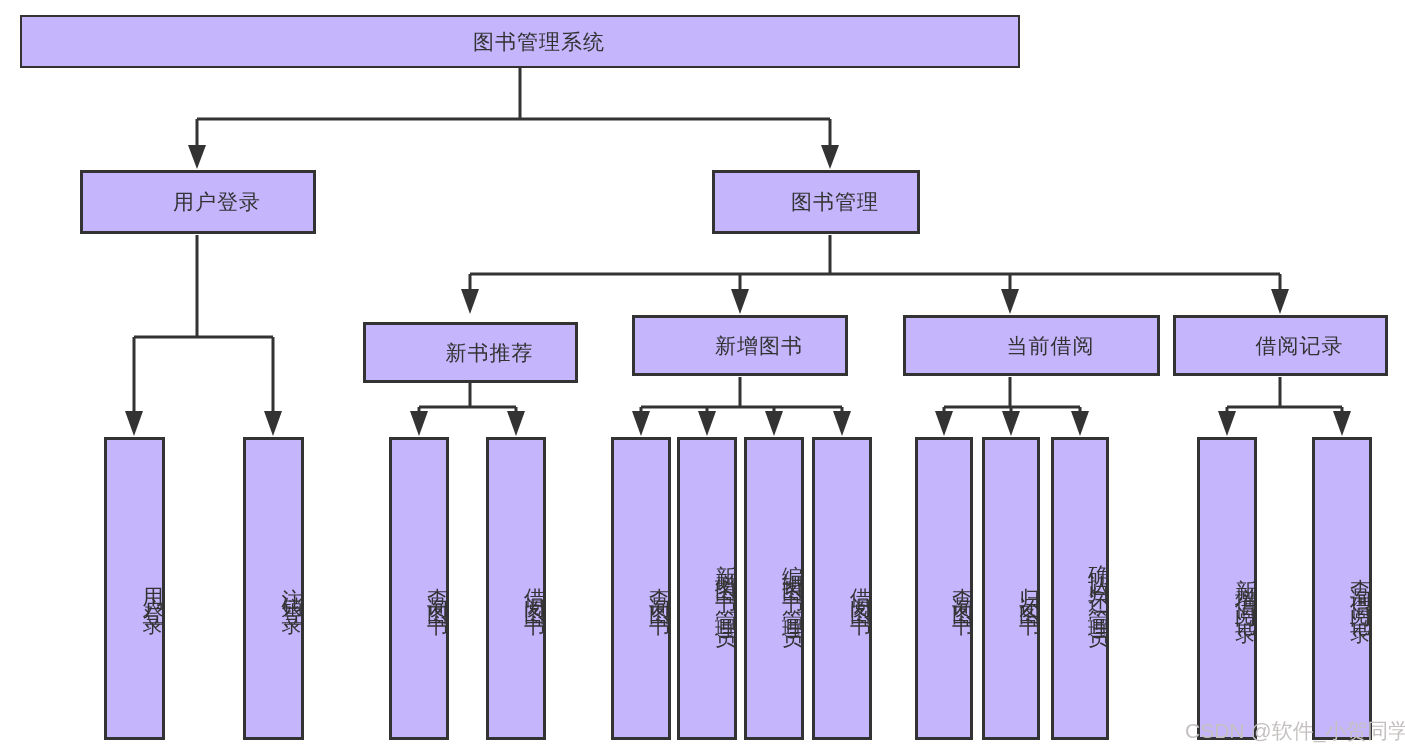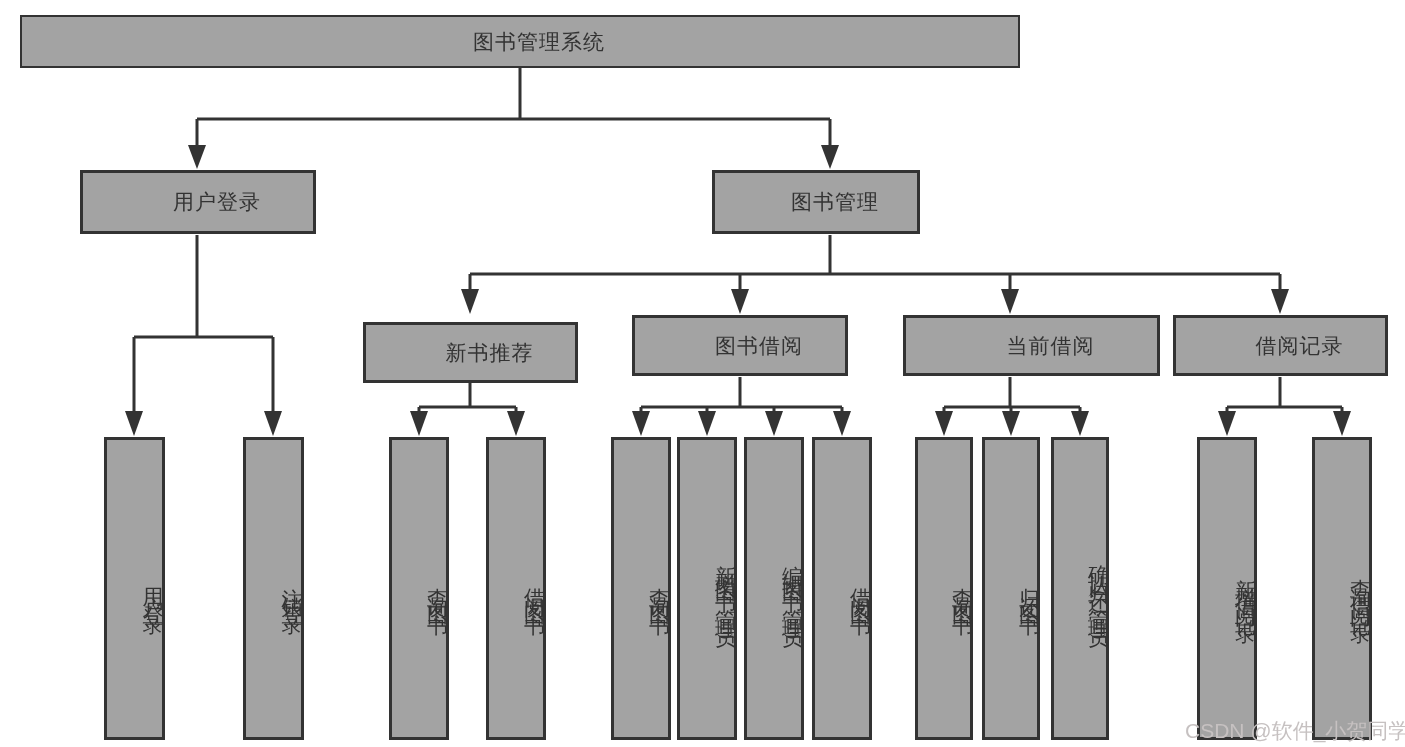--- a/index.html
+++ b/index.html
@@ -29,21 +29,21 @@
     stroke: var(--line);
     stroke-width: 3;
     fill: none;
   }
   #connector-layer polygon {
     fill: var(--line);
     stroke: none;
   }
   .box {
     position: absolute;
-    background: #a3a3a3;
+    background: #c4b5fd;
     border: 3px solid var(--line);
     display: flex;
     align-items: center;
     justify-content: center;
     padding-left: 38px;
   }
   .box.root { border-width: 2px; }
   .h-label {
     font-size: 21px;
     letter-spacing: 1px;
@@ -123,21 +123,21 @@
     <span class="h-label">用户登录</span>
   </div>
   <div class="box" style="left:712px; top:170px; width:208px; height:64px;">
     <span class="h-label">图书管理</span>
   </div>
 
   <div class="box" style="left:363px; top:322px; width:215px; height:61px;">
     <span class="h-label">新书推荐</span>
   </div>
   <div class="box" style="left:632px; top:315px; width:216px; height:61px;">
-    <span class="h-label">图书借阅</span>
+    <span class="h-label">新增图书</span>
   </div>
   <div class="box" style="left:903px; top:315px; width:257px; height:61px;">
     <span class="h-label">当前借阅</span>
   </div>
   <div class="box" style="left:1173px; top:315px; width:215px; height:61px;">
     <span class="h-label">借阅记录</span>
   </div>
 
   <div class="box" style="left:104px; top:437px; width:61px; height:303px;">
     <span class="v-label">用户登录</span>

